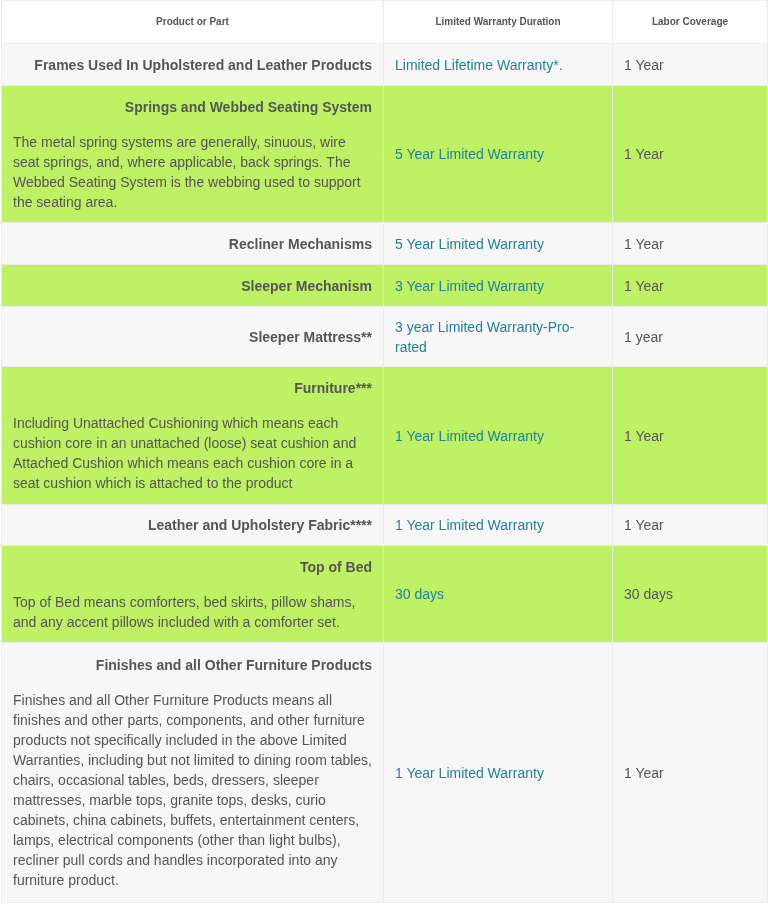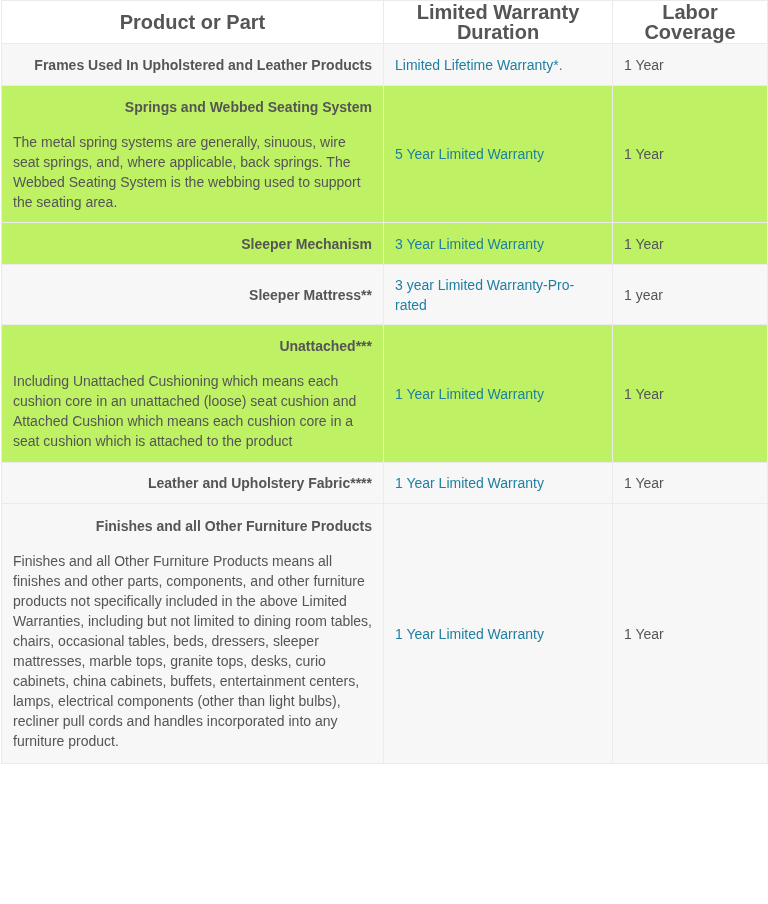--- a/index.html
+++ b/index.html
@@ -1,19 +1,19 @@
 <!DOCTYPE html>
 <html><head>
   <meta charset="utf-8">
   <style>
     html, body { margin: 0; padding: 0; background: #ffffff; }
     body { width: 768px; height: 904px; overflow: hidden; font-family: "Liberation Sans", sans-serif; color: #555555; }
     table.warranty { border-collapse: collapse; width: 766px; margin-left: 1px; table-layout: fixed; font-size: 14px; }
     table.warranty th, table.warranty td { border: 1px solid #ebebeb; vertical-align: middle; text-align: left; padding: 0 11px; line-height: 20px; }
-    table.warranty th { font-weight: bold; color: #555555; text-align: center; height: 42px; font-size: 20px; }
+    table.warranty th { font-weight: bold; color: #555555; text-align: center; height: 42px; font-size: 10px; }
     col.c1 { width: 382px; } col.c2 { width: 229px; } col.c3 { width: 155px; }
     tr.shade td { background: #f7f7f7; }
     tr.white td { background: #bef264; }
     .part-title { font-weight: bold; color: #555555; text-align: right; }
     .part-desc { margin-top: 15px; color: #555555; }
     .warranty-link { color: #1f7fa0; text-decoration: none; cursor: pointer; }
     td.part { padding-top: 10px; padding-bottom: 10px; }
     td.labor { color: #555555; }
   </style>
 </head>
@@ -41,48 +41,63 @@
       <td class="labor">1 Year</td>
     </tr>
     <tr class="white" style="height:137px">
       <td class="part">
         <div class="part-title">Springs and Webbed Seating System</div>
         <div class="part-desc">The metal spring systems are generally, sinuous, wire seat springs, and, where applicable, back springs. The Webbed Seating System is the webbing used to support the seating area.</div>
       </td>
       <td><a class="warranty-link">5 Year Limited Warranty</a></td>
       <td class="labor">1 Year</td>
     </tr>
+    <tr class="shade" style="height:42px">
+      <td class="part">
+          <div class="part-title">Recliner Mechanisms</div>
+        </td>
+      <td><a class="warranty-link">5 Year Limited Warranty</a></td>
+      <td class="labor">1 Year</td>
+    </tr>
     <tr class="white" style="height:42px">
       <td class="part">
           <div class="part-title">Sleeper Mechanism</div>
         </td>
       <td><a class="warranty-link">3 Year Limited Warranty</a></td>
       <td class="labor">1 Year</td>
     </tr>
     <tr class="shade" style="height:60px">
       <td class="part">
           <div class="part-title">Sleeper Mattress**</div>
         </td>
       <td><a class="warranty-link">3 year Limited Warranty-Pro-rated</a></td>
       <td class="labor">1 year</td>
     </tr>
     <tr class="white" style="height:138px">
       <td class="part">
-        <div class="part-title">Unattached***</div>
+        <div class="part-title">Furniture***</div>
         <div class="part-desc">Including Unattached Cushioning which means each cushion core in an unattached (loose) seat cushion and Attached Cushion which means each cushion core in a seat cushion which is attached to the product</div>
       </td>
       <td><a class="warranty-link">1 Year Limited Warranty</a></td>
       <td class="labor">1 Year</td>
     </tr>
     <tr class="shade" style="height:41px">
       <td class="part">
           <div class="part-title">Leather and Upholstery Fabric****</div>
         </td>
       <td><a class="warranty-link">1 Year Limited Warranty</a></td>
       <td class="labor">1 Year</td>
+    </tr>
+    <tr class="white" style="height:97px">
+      <td class="part">
+        <div class="part-title">Top of Bed</div>
+        <div class="part-desc">Top of Bed means comforters, bed skirts, pillow shams, and any accent pillows included with a comforter set.</div>
+      </td>
+      <td><a class="warranty-link">30 days</a></td>
+      <td class="labor">30 days</td>
     </tr>
     <tr class="shade" style="height:260px">
       <td class="part">
         <div class="part-title">Finishes and all Other Furniture Products</div>
         <div class="part-desc">Finishes and all Other Furniture Products means all finishes and other parts, components, and other furniture products not specifically included in the above Limited Warranties, including but not limited to dining room tables, chairs, occasional tables, beds, dressers, sleeper mattresses, marble tops, granite tops, desks, curio cabinets, china cabinets, buffets, entertainment centers, lamps, electrical components (other than light bulbs), recliner pull cords and handles incorporated into any furniture product.</div>
       </td>
       <td><a class="warranty-link">1 Year Limited Warranty</a></td>
       <td class="labor">1 Year</td>
     </tr>
   </tbody>

